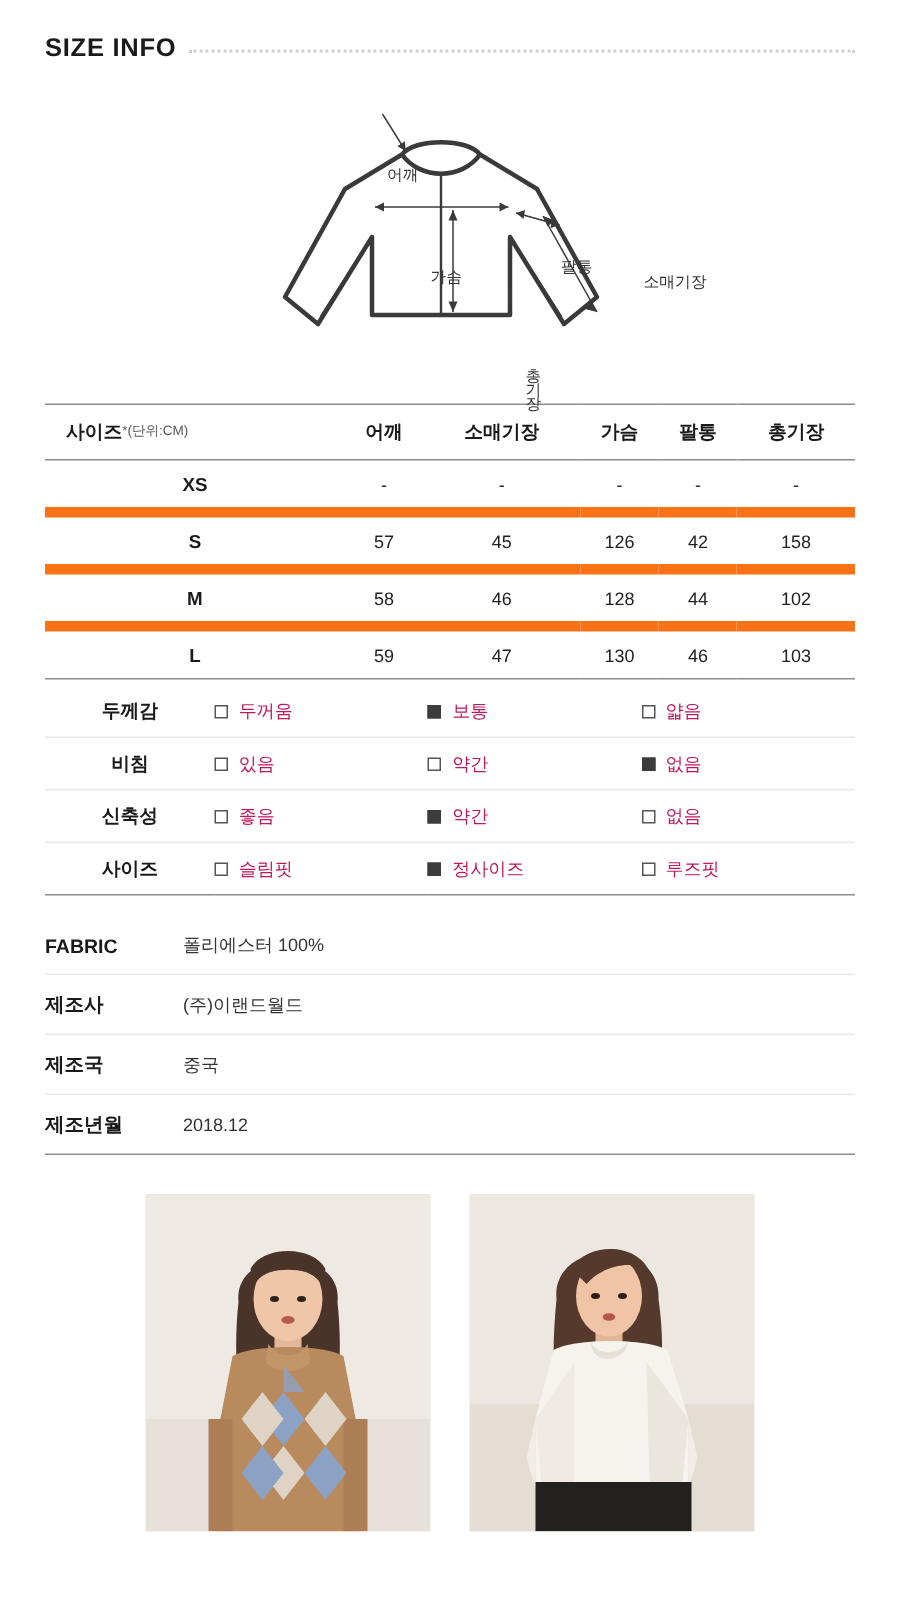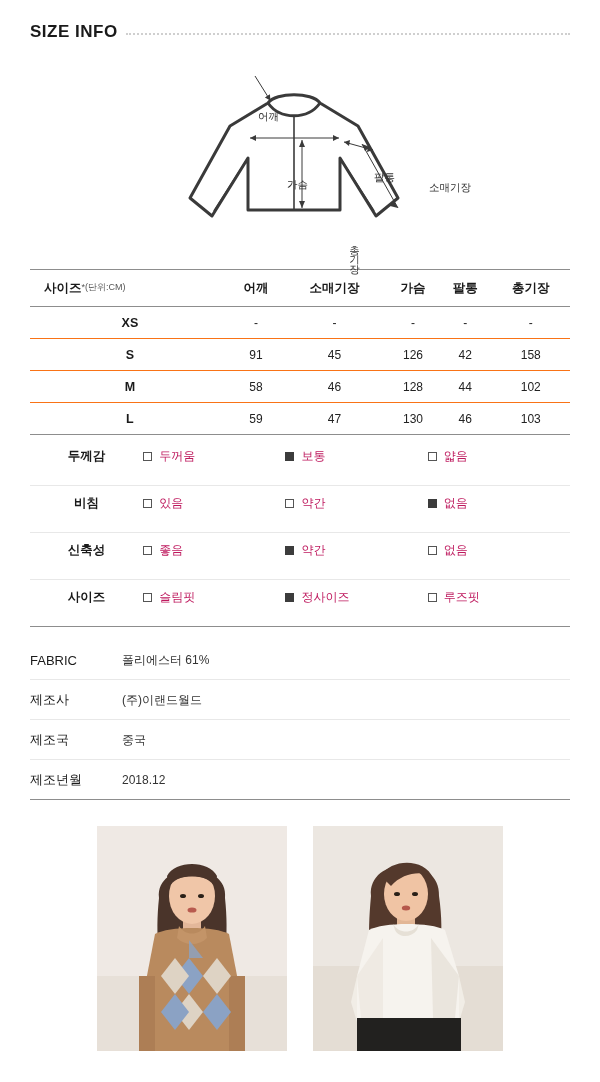--- a/index.html
+++ b/index.html
@@ -71,21 +71,21 @@
   
   table.size-table {
     width: 100%;
     border-collapse: collapse;
     margin-top: 6px;
     font-size: 12px;
   }
   table.size-table th, table.size-table td {
     text-align: center;
     padding: 9px 0 8px;
-    border-bottom: 1px solid #f97316;
+    border-bottom: 7px solid #f97316;
   }
   table.size-table thead th {
     border-top: 1px solid #8d8d8d;
     border-bottom: 1px solid #8d8d8d;
     font-size: 12.5px;
     font-weight: bold;
     color: #1a1a1a;
     padding: 10px 0 9px;
   }
   table.size-table thead th.first {
@@ -109,21 +109,21 @@
 
   
   table.prod-table {
     width: 100%;
     border-collapse: collapse;
     margin-top: 4px;
     font-size: 12px;
   }
   table.prod-table td {
     border-bottom: 1px solid #e8e8e8;
-    padding: 9px 0 20px;
+    padding: 9px 0 8px;
     vertical-align: middle;
   }
   table.prod-table tr:last-child td {
     border-bottom: 1px solid #8d8d8d;
   }
   td.prop-label {
     width: 120px;
     text-align: center;
     font-weight: bold;
     font-size: 12.5px;
@@ -164,21 +164,21 @@
   table.fabric-table td {
     border-bottom: 1px solid #e8e8e8;
     padding: 11px 0 10px;
   }
   table.fabric-table tr:last-child td {
     border-bottom: 1px solid #8d8d8d;
   }
   td.f-label {
     width: 92px;
     padding-left: 14px;
-    font-weight: normal;
+    font-weight: bold;
     font-size: 13px;
     color: #1a1a1a;
   }
   td.f-value {
     font-size: 12px;
     color: #333;
   }
 
   
   .models {
@@ -268,21 +268,21 @@
       <tr>
         <td class="first">XS</td>
         <td>-</td>
         <td>-</td>
         <td>-</td>
         <td>-</td>
         <td>-</td>
       </tr>
       <tr>
         <td class="first">S</td>
-        <td>91</td>
+        <td>57</td>
         <td>45</td>
         <td>126</td>
         <td>42</td>
         <td>158</td>
       </tr>
       <tr>
         <td class="first">M</td>
         <td>58</td>
         <td>46</td>
         <td>128</td>
@@ -387,21 +387,21 @@
             </div>
           </td>
       </tr>
     </tbody>
   </table>
 
   <table class="fabric-table">
     <tbody>
       <tr>
         <td class="f-label">FABRIC</td>
-        <td class="f-value">폴리에스터 61%</td>
+        <td class="f-value">폴리에스터 100%</td>
       </tr>
       <tr>
         <td class="f-label">제조사</td>
         <td class="f-value">(주)이랜드월드</td>
       </tr>
       <tr>
         <td class="f-label">제조국</td>
         <td class="f-value">중국</td>
       </tr>
       <tr>

